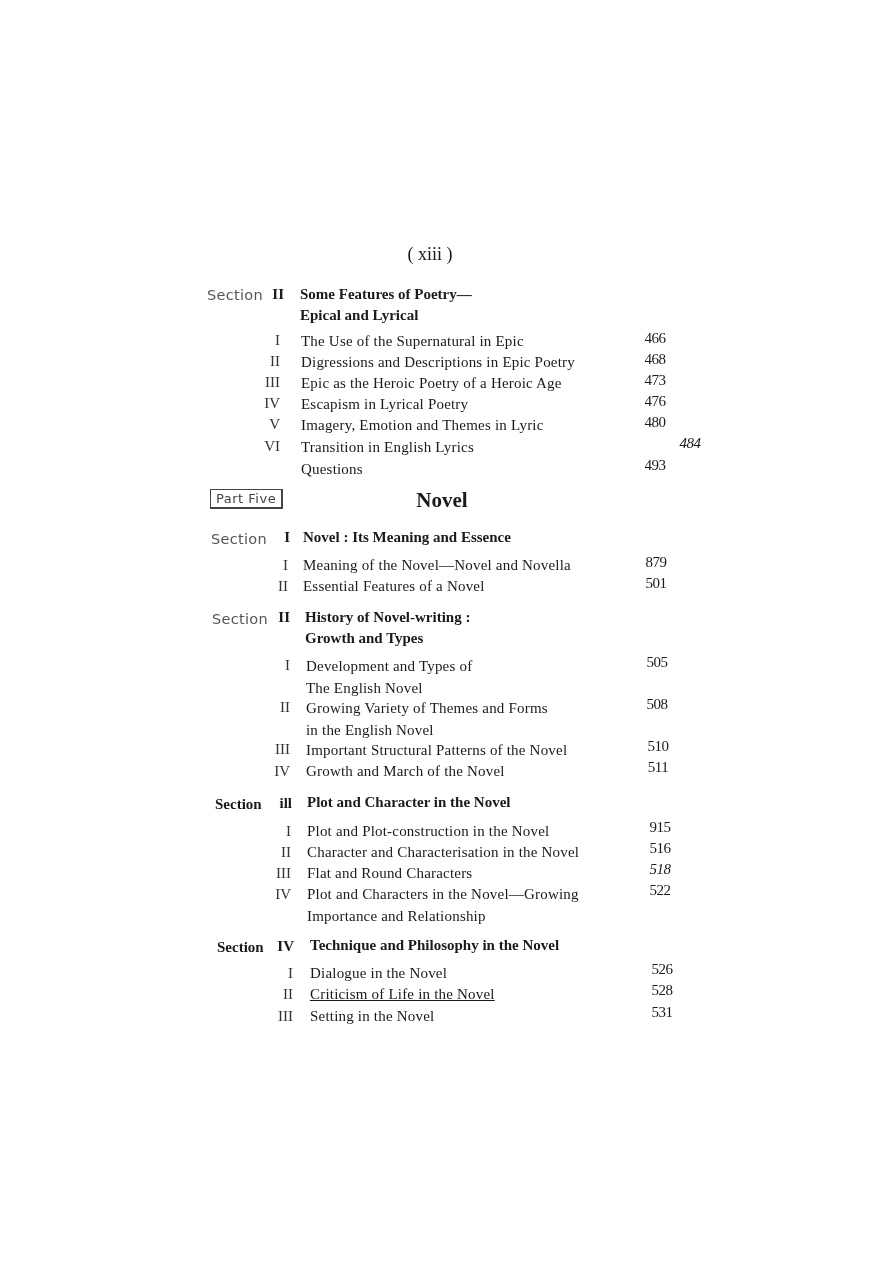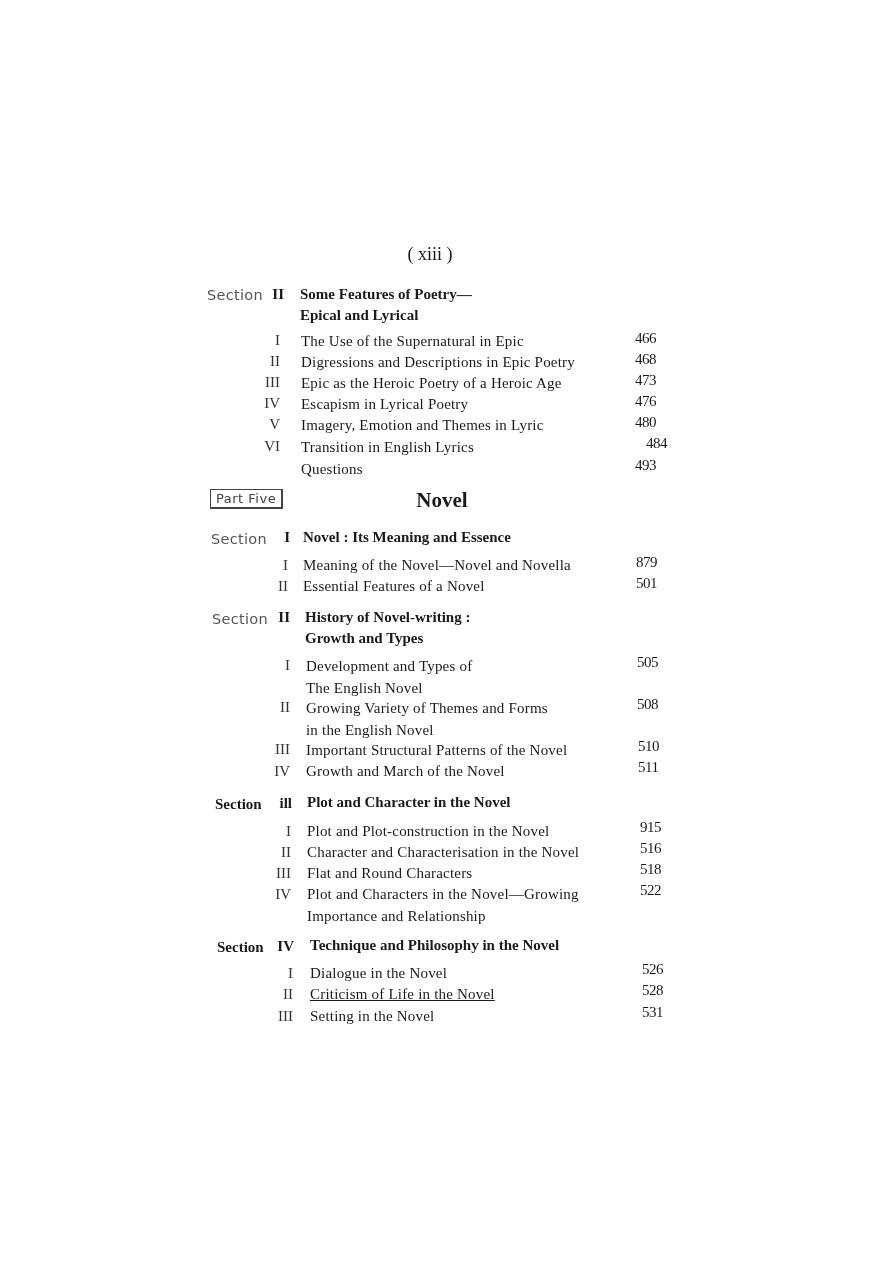--- a/index.html
+++ b/index.html
@@ -9,21 +9,21 @@
     overflow: hidden;
   }
   .abs { position: absolute; }
   .folio { left: 0; width: 860px; top: 244px; text-align: center; font-size: 18px; }
   .sec-label { font-size: 14.5px; color: #555; font-family: "DejaVu Sans", sans-serif; letter-spacing: 0.3px; }
   .sec-label.bold { font-family: "Liberation Serif", serif; font-weight: bold; font-size: 15px; color: #1a1a1a; letter-spacing: 0; }
   .sec-num { font-size: 15px; font-weight: bold; text-align: right; width: 30px; }
   .sec-title { font-size: 15px; font-weight: bold; line-height: 21px; }
   .num { font-size: 15px; text-align: right; width: 30px; color: #333; }
   .title { font-size: 15px; line-height: 21.5px; letter-spacing: 0.2px; }
-  .page { font-size: 15px; text-align: left; width: 40px; letter-spacing: -0.5px; }
+  .page { font-size: 15px; text-align: center; width: 40px; letter-spacing: -0.5px; }
   .part-box {
     border: 1px solid #444; border-right-width: 2px; border-bottom-width: 2px;
     font-family: "DejaVu Sans", sans-serif; font-size: 13px; color: #444;
     padding: 1px 5px; letter-spacing: 0.5px;
   }
   .part-title { font-size: 21px; font-weight: bold; width: 120px; text-align: center; }
 </style>
 </head>
 <body>
 
@@ -54,21 +54,21 @@
     <div class="abs num" style="left:250px;top:395px;">IV</div>
     <div class="abs title" style="left:301px;top:394px;">Escapism in Lyrical Poetry</div>
     <div class="abs page" style="left:635px;top:393px;">476</div>
 
     <div class="abs num" style="left:250px;top:416px;">V</div>
     <div class="abs title" style="left:301px;top:415px;">Imagery, Emotion and Themes in Lyric</div>
     <div class="abs page" style="left:635px;top:414px;">480</div>
 
     <div class="abs num" style="left:250px;top:438px;">VI</div>
     <div class="abs title" style="left:301px;top:437px;">Transition in English Lyrics</div>
-    <div class="abs page" style="left:646px;top:435px;">484</div>
+    <div class="abs page" style="left:670px;top:435px;font-style:italic;">484</div>
 
     <div class="abs title" style="left:301px;top:459px;">Questions</div>
     <div class="abs page" style="left:635px;top:457px;">493</div>
   </div>
 
   <div class="abs part-box" style="left:210px;top:489px;">Part Five</div>
   <div class="abs part-title" style="left:382px;top:488px;">Novel</div>
 
   <div>
     <div class="abs sec-label" style="left:211px;top:531px;">Section</div>
@@ -123,21 +123,21 @@
     <div class="abs num" style="left:261px;top:823px;">I</div>
     <div class="abs title" style="left:307px;top:821px;">Plot and Plot-construction in the Novel</div>
     <div class="abs page" style="left:640px;top:819px;">915</div>
 
     <div class="abs num" style="left:261px;top:844px;">II</div>
     <div class="abs title" style="left:307px;top:842px;">Character and Characterisation in the Novel</div>
     <div class="abs page" style="left:640px;top:840px;">516</div>
 
     <div class="abs num" style="left:261px;top:865px;">III</div>
     <div class="abs title" style="left:307px;top:863px;">Flat and Round Characters</div>
-    <div class="abs page" style="left:640px;top:861px;">518</div>
+    <div class="abs page" style="left:640px;top:861px;font-style:italic;">518</div>
 
     <div class="abs num" style="left:261px;top:886px;">IV</div>
     <div class="abs title" style="left:307px;top:884px;">
       <div>Plot and Characters in the Novel—Growing</div>
       <div>Importance and Relationship</div>
     </div>
     <div class="abs page" style="left:640px;top:882px;">522</div>
   </div>
 
   <div>

